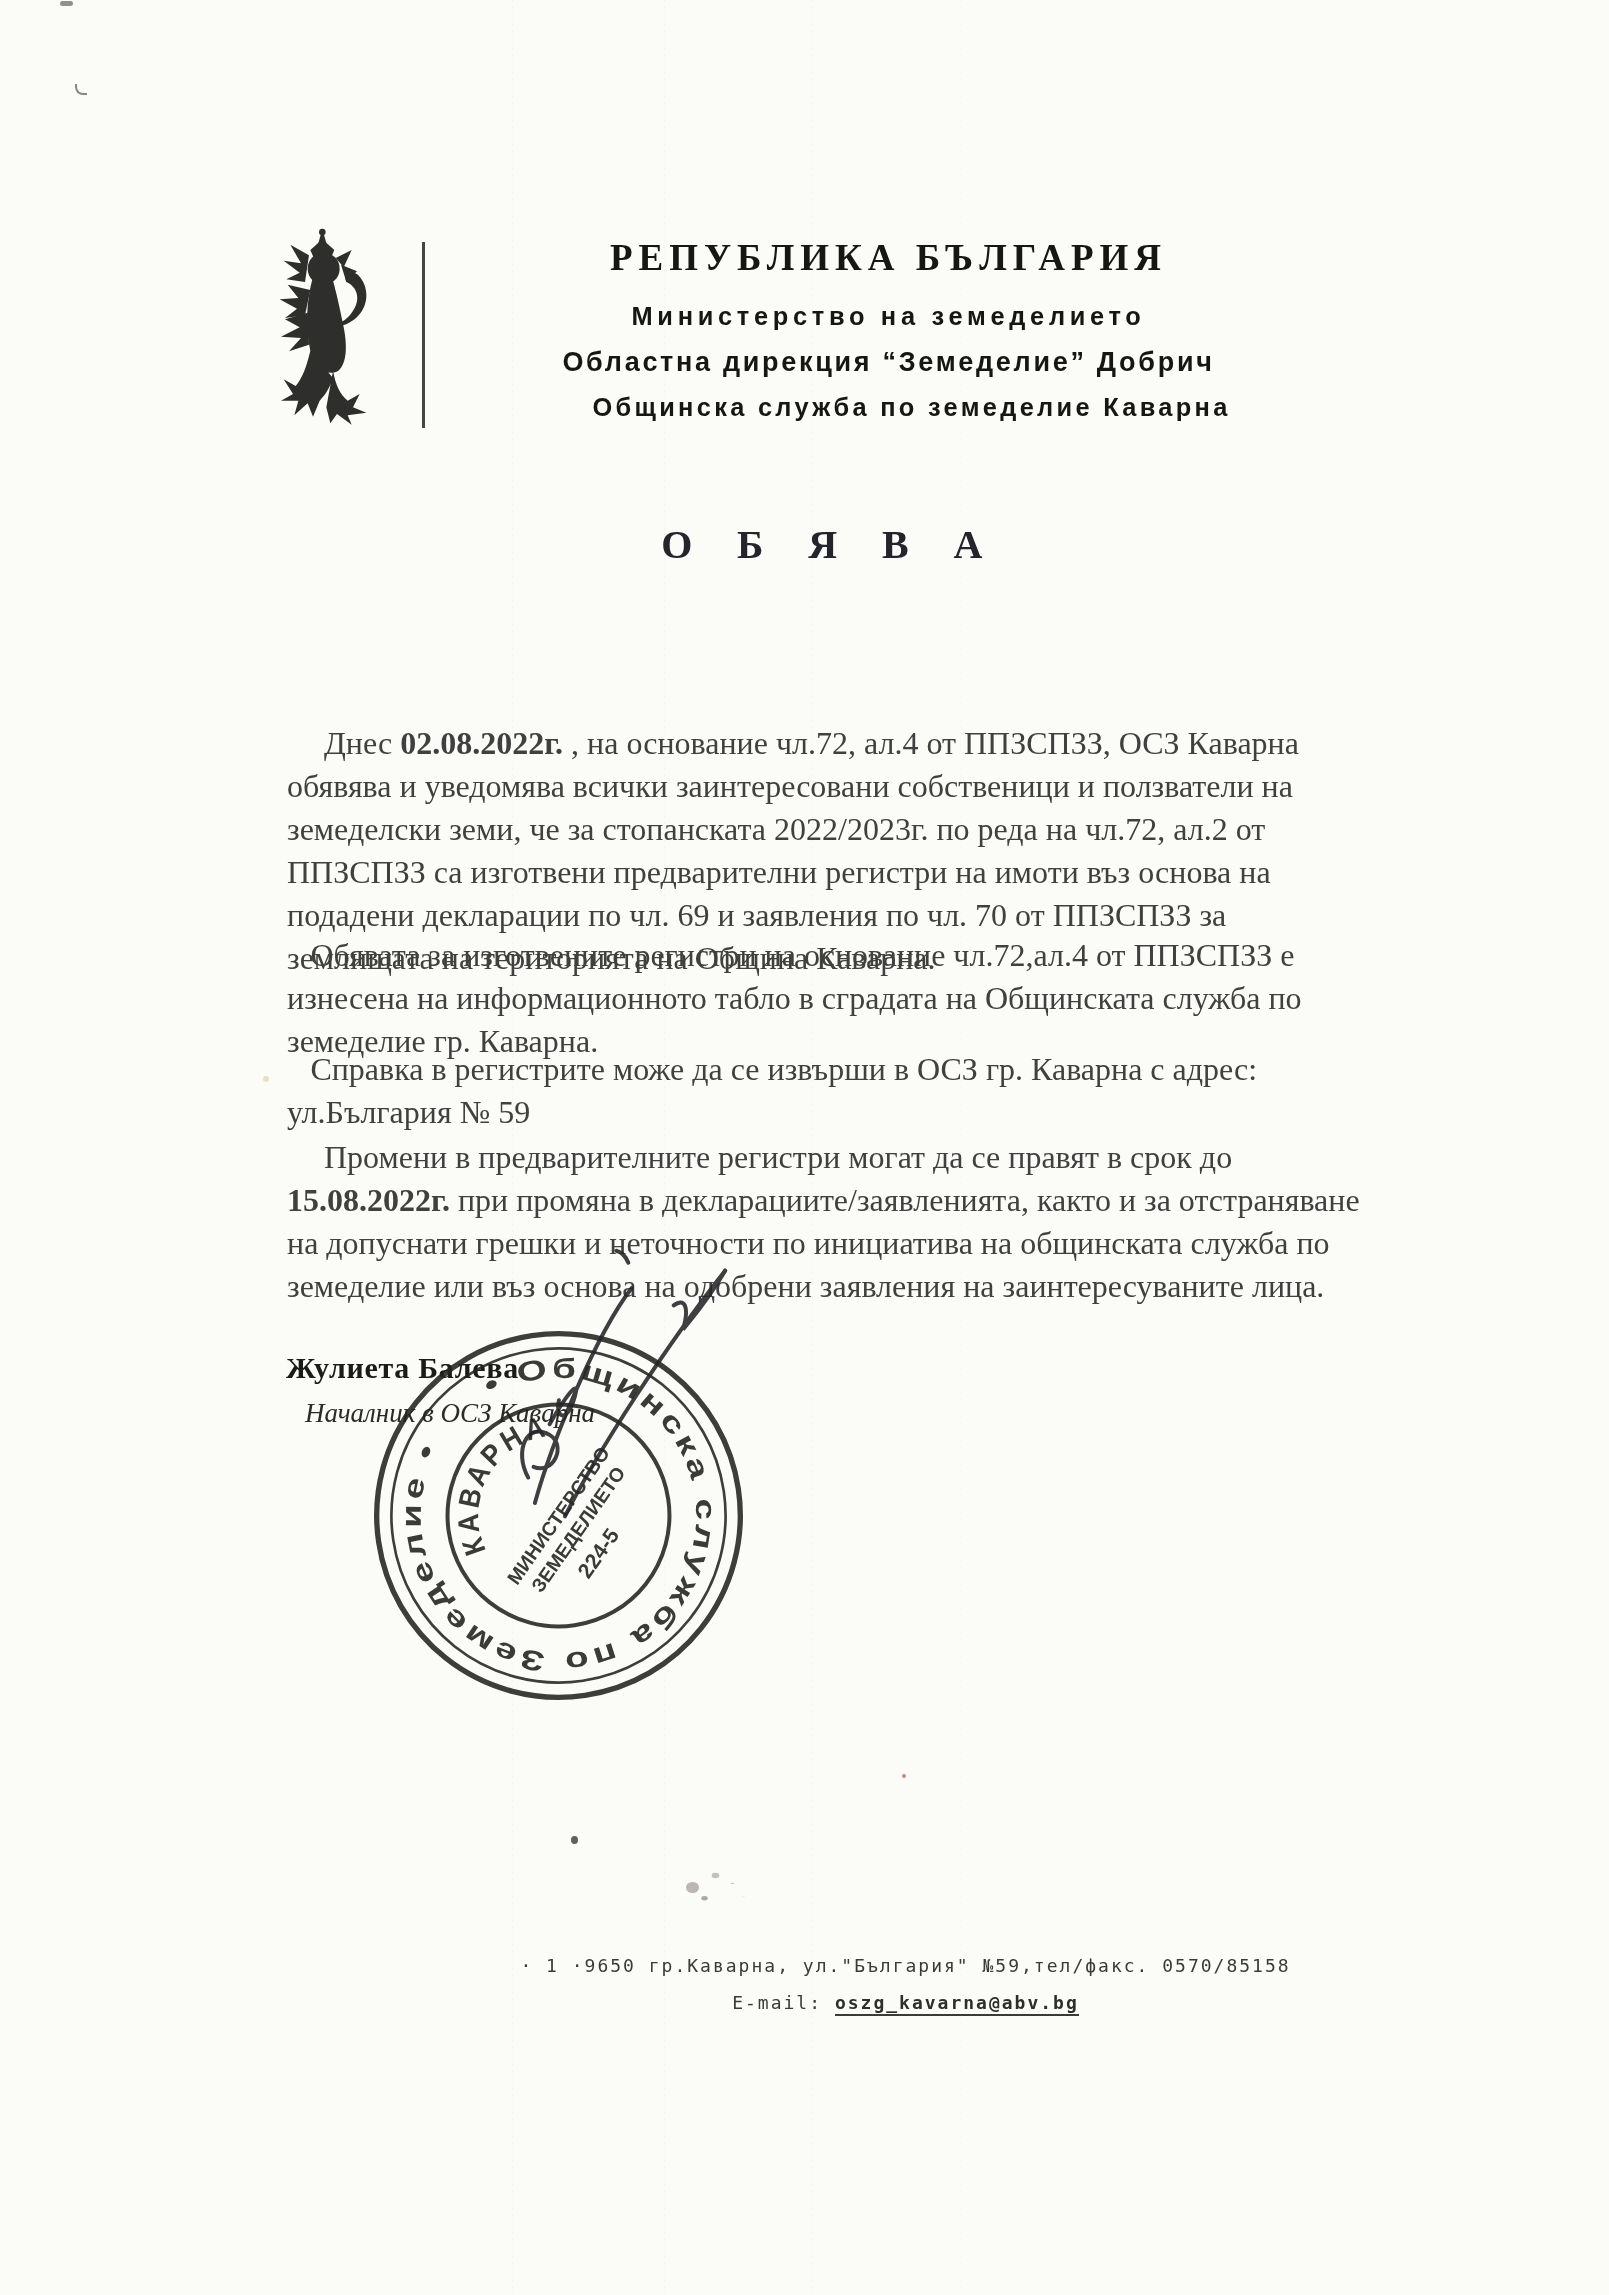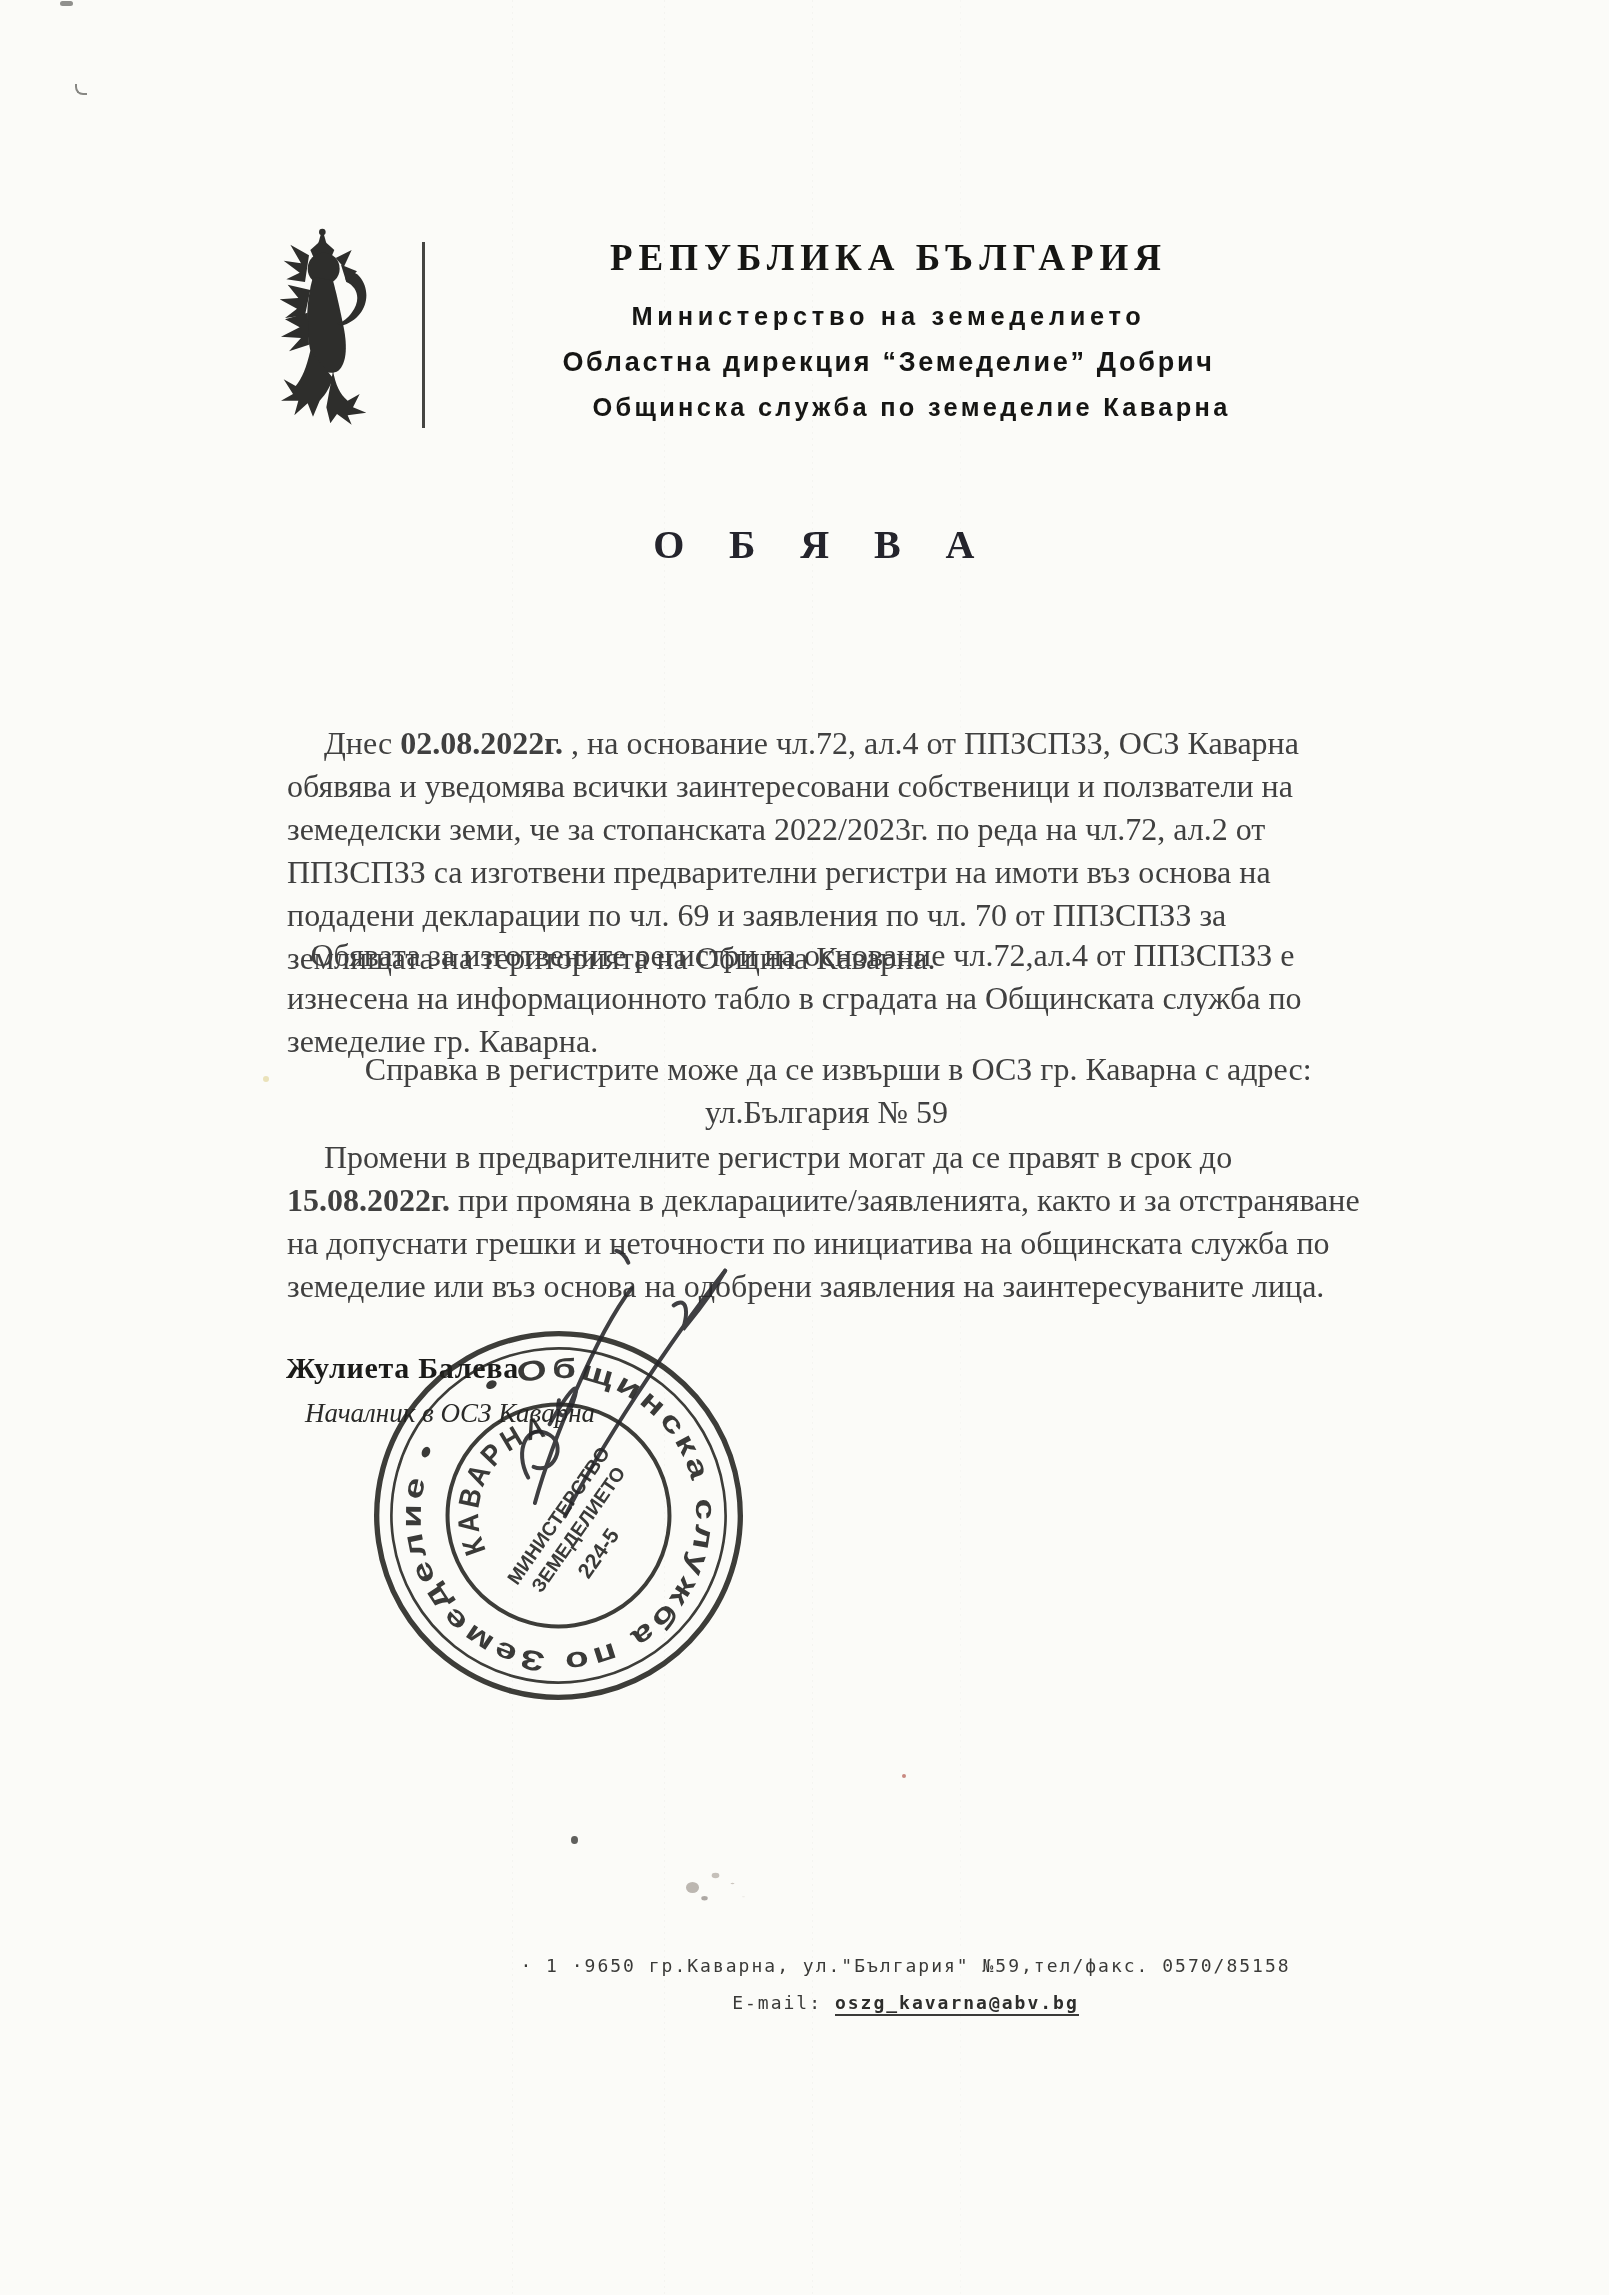--- a/index.html
+++ b/index.html
@@ -22,33 +22,33 @@
     font-family:"Liberation Sans", sans-serif;font-weight:bold;color:#161614;
     text-align:center;
   }
   .hdr-l1{font-size:37px;letter-spacing:6px;margin-top:5px;font-family:Liberation Serif, serif;}
   .hdr-l2{font-size:25.4px;letter-spacing:4.7px;margin-top:23px;}
   .hdr-l3{font-size:27px;letter-spacing:2.7px;margin-top:16px;}
   .hdr-l4{font-size:25.4px;letter-spacing:3.3px;margin-top:14.7px;margin-left:46px;}
 
   
   .title{
-    position:absolute;left:288px;top:521px;width:1069px;
+    position:absolute;left:296px;top:521px;width:1069px;
     text-align:center;font-size:40px;font-weight:bold;
     letter-spacing:17.4px;color:#24242c;
   }
 
   
   .para{
     position:absolute;left:287px;width:1079px;
     font-size:32px;line-height:43px;color:#404040;
   }
   .p1{top:722px;text-indent:37px;}
   .p2{top:934px;text-indent:23.4px;}
-  .p3{top:1048px;text-indent:23.4px;text-align:center;}
+  .p3{top:1048px;text-indent:23.4px;}
   .p4{top:1136px;text-indent:37px;}
   .bld{font-weight:bold;}
 
   
   .sig-name{
     position:absolute;left:286px;top:1351px;
     font-size:30px;font-weight:bold;color:#1b1b19;letter-spacing:0.7px;
   }
   .sig-pos{
     position:absolute;left:281px;top:1398px;

